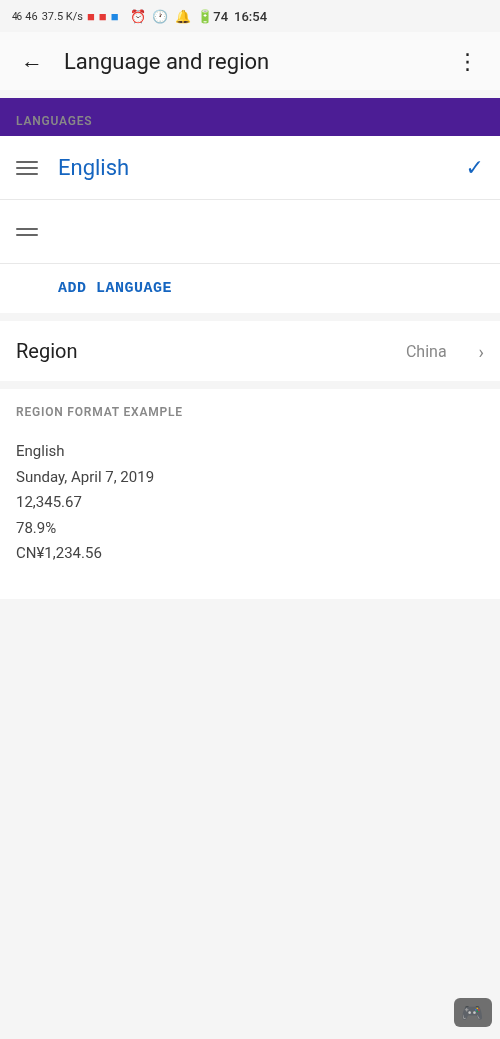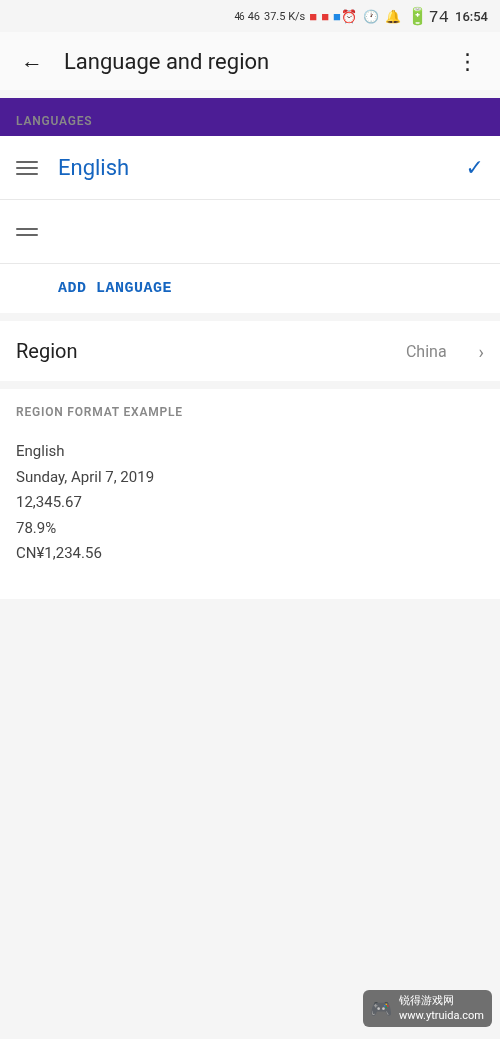--- a/index.html
+++ b/index.html
@@ -17,24 +17,25 @@
       color: #212121;
       overflow-x: hidden;
     }
 
     
     .status-bar {
       background: #f5f5f5;
       height: 32px;
       display: flex;
       align-items: center;
-      justify-content: flex-end;
+      justify-content: flex-start;
       padding: 0 12px;
       font-size: 12px;
       color: #333;
+      gap: 12px;
     }
 
     .status-left {
       display: flex;
       align-items: center;
       gap: 4px;
       font-size: 11px;
     }
 
     .status-right {
@@ -270,21 +271,21 @@
     <span>37.5 K/s</span>
 
     <span style="color:#e53935;font-size:13px;">■</span>
     <span style="color:#e53935;font-size:13px;">■</span>
     <span style="color:#1e88e5;font-size:13px;">■</span>
   </div>
   <div class="status-right">
     <span>⏰</span>
     <span>🕐</span>
     <span>🔔</span>
-    <span style="font-size:17px;font-family:Liberation Mono, monospace;">🔋<span>74</span></span>
+    <span style="font-size:13px;">🔋<span>74</span></span>
     <span>16:54</span>
   </div>
 </div>
 
 <div class="app-bar">
   <span class="back-icon">←</span>
   <span class="app-bar-title">Language and region</span>
   <span class="more-icon">⋮</span>
 </div>
 
@@ -327,17 +328,13 @@
     <div class="format-line">English</div>
     <div class="format-line">Sunday, April 7, 2019</div>
     <div class="format-line">12,345.67</div>
     <div class="format-line">78.9%</div>
     <div class="format-line">CN¥1,234.56</div>
   </div>
 </div>
 
 <div class="watermark">
   <span class="watermark-icon">🎮</span>
-  <div class="watermark-text">
-    <div>锐得游戏网</div>
-    <div>www.ytruida.com</div>
-  </div>
 </div>
 
 </body></html>

